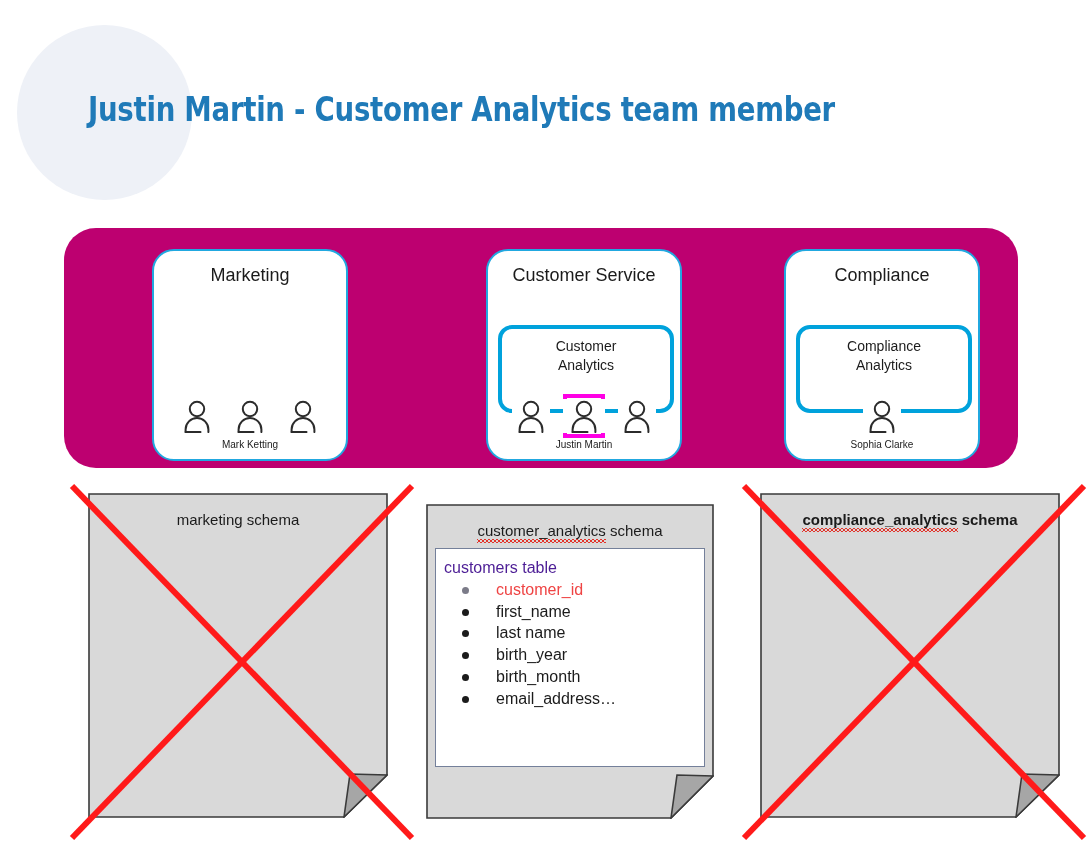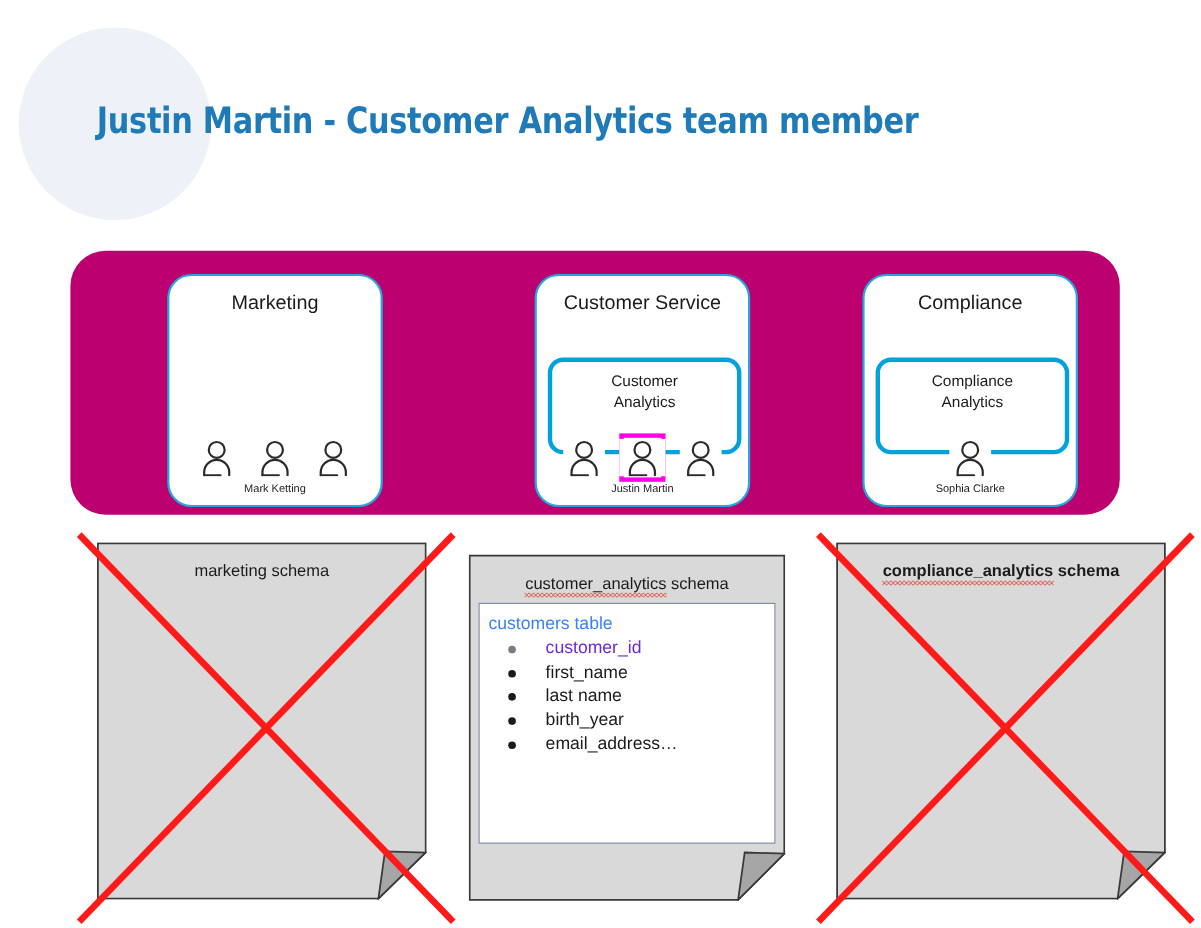--- a/index.html
+++ b/index.html
@@ -184,21 +184,21 @@
   }
 
   .table-box {
     position: absolute;
     background: #ffffff;
     border: 1px solid #74809a;
     box-sizing: border-box;
   }
   .table-name {
     font-size: 16px;
-    color: #3b82f6;
+    color: #4c1d95;
     margin: 10px 0 2px 8px;
   }
   .field-list {
     list-style: none;
     margin: 0;
     padding: 0 0 0 22px;
   }
   .field-list li {
     position: relative;
     font-size: 16px;
@@ -209,21 +209,21 @@
   .field-list li::before {
     content: "";
     position: absolute;
     left: 4px;
     top: 8px;
     width: 7px;
     height: 7px;
     border-radius: 50%;
     background: #1b1b1b;
   }
-  .field-list li.muted { color: #6d28d9; }
+  .field-list li.muted { color: #ef4444; }
   .field-list li.muted::before { background: #7b7b88; }
 
   .cross-out {
     position: absolute;
     pointer-events: none;
   }
 </style>
 </head>
 <body>
 
@@ -344,20 +344,21 @@
       <span class="squiggle">customer_analytics</span><span> schema</span>
     </div>
 
     <div class="table-box" style="left:9px; top:44px; width:270px; height:219px;">
       <div class="table-name">customers table</div>
       <ul class="field-list">
         <li class="muted">customer_id</li>
         <li>first_name</li>
         <li>last name</li>
         <li>birth_year</li>
+        <li>birth_month</li>
         <li>email_address…</li>
       </ul>
     </div>
   </div>
 
   <div class="doc" id="doc-2" style="left:760px; top:493px; width:300px; height:325px;font-weight:bold;">
     <svg class="doc-shape" width="300" height="325" viewBox="0 0 300 325" aria-hidden="true">
       <polygon points="1,1 299,1 299,282 256,324 1,324" fill="#d9d9d9" stroke="#3a3a3a" stroke-width="1.6"></polygon>
       <polygon points="256,324 262,281 299,282" fill="#a6a6a6" stroke="#3a3a3a" stroke-width="1.6"></polygon>
     </svg>

